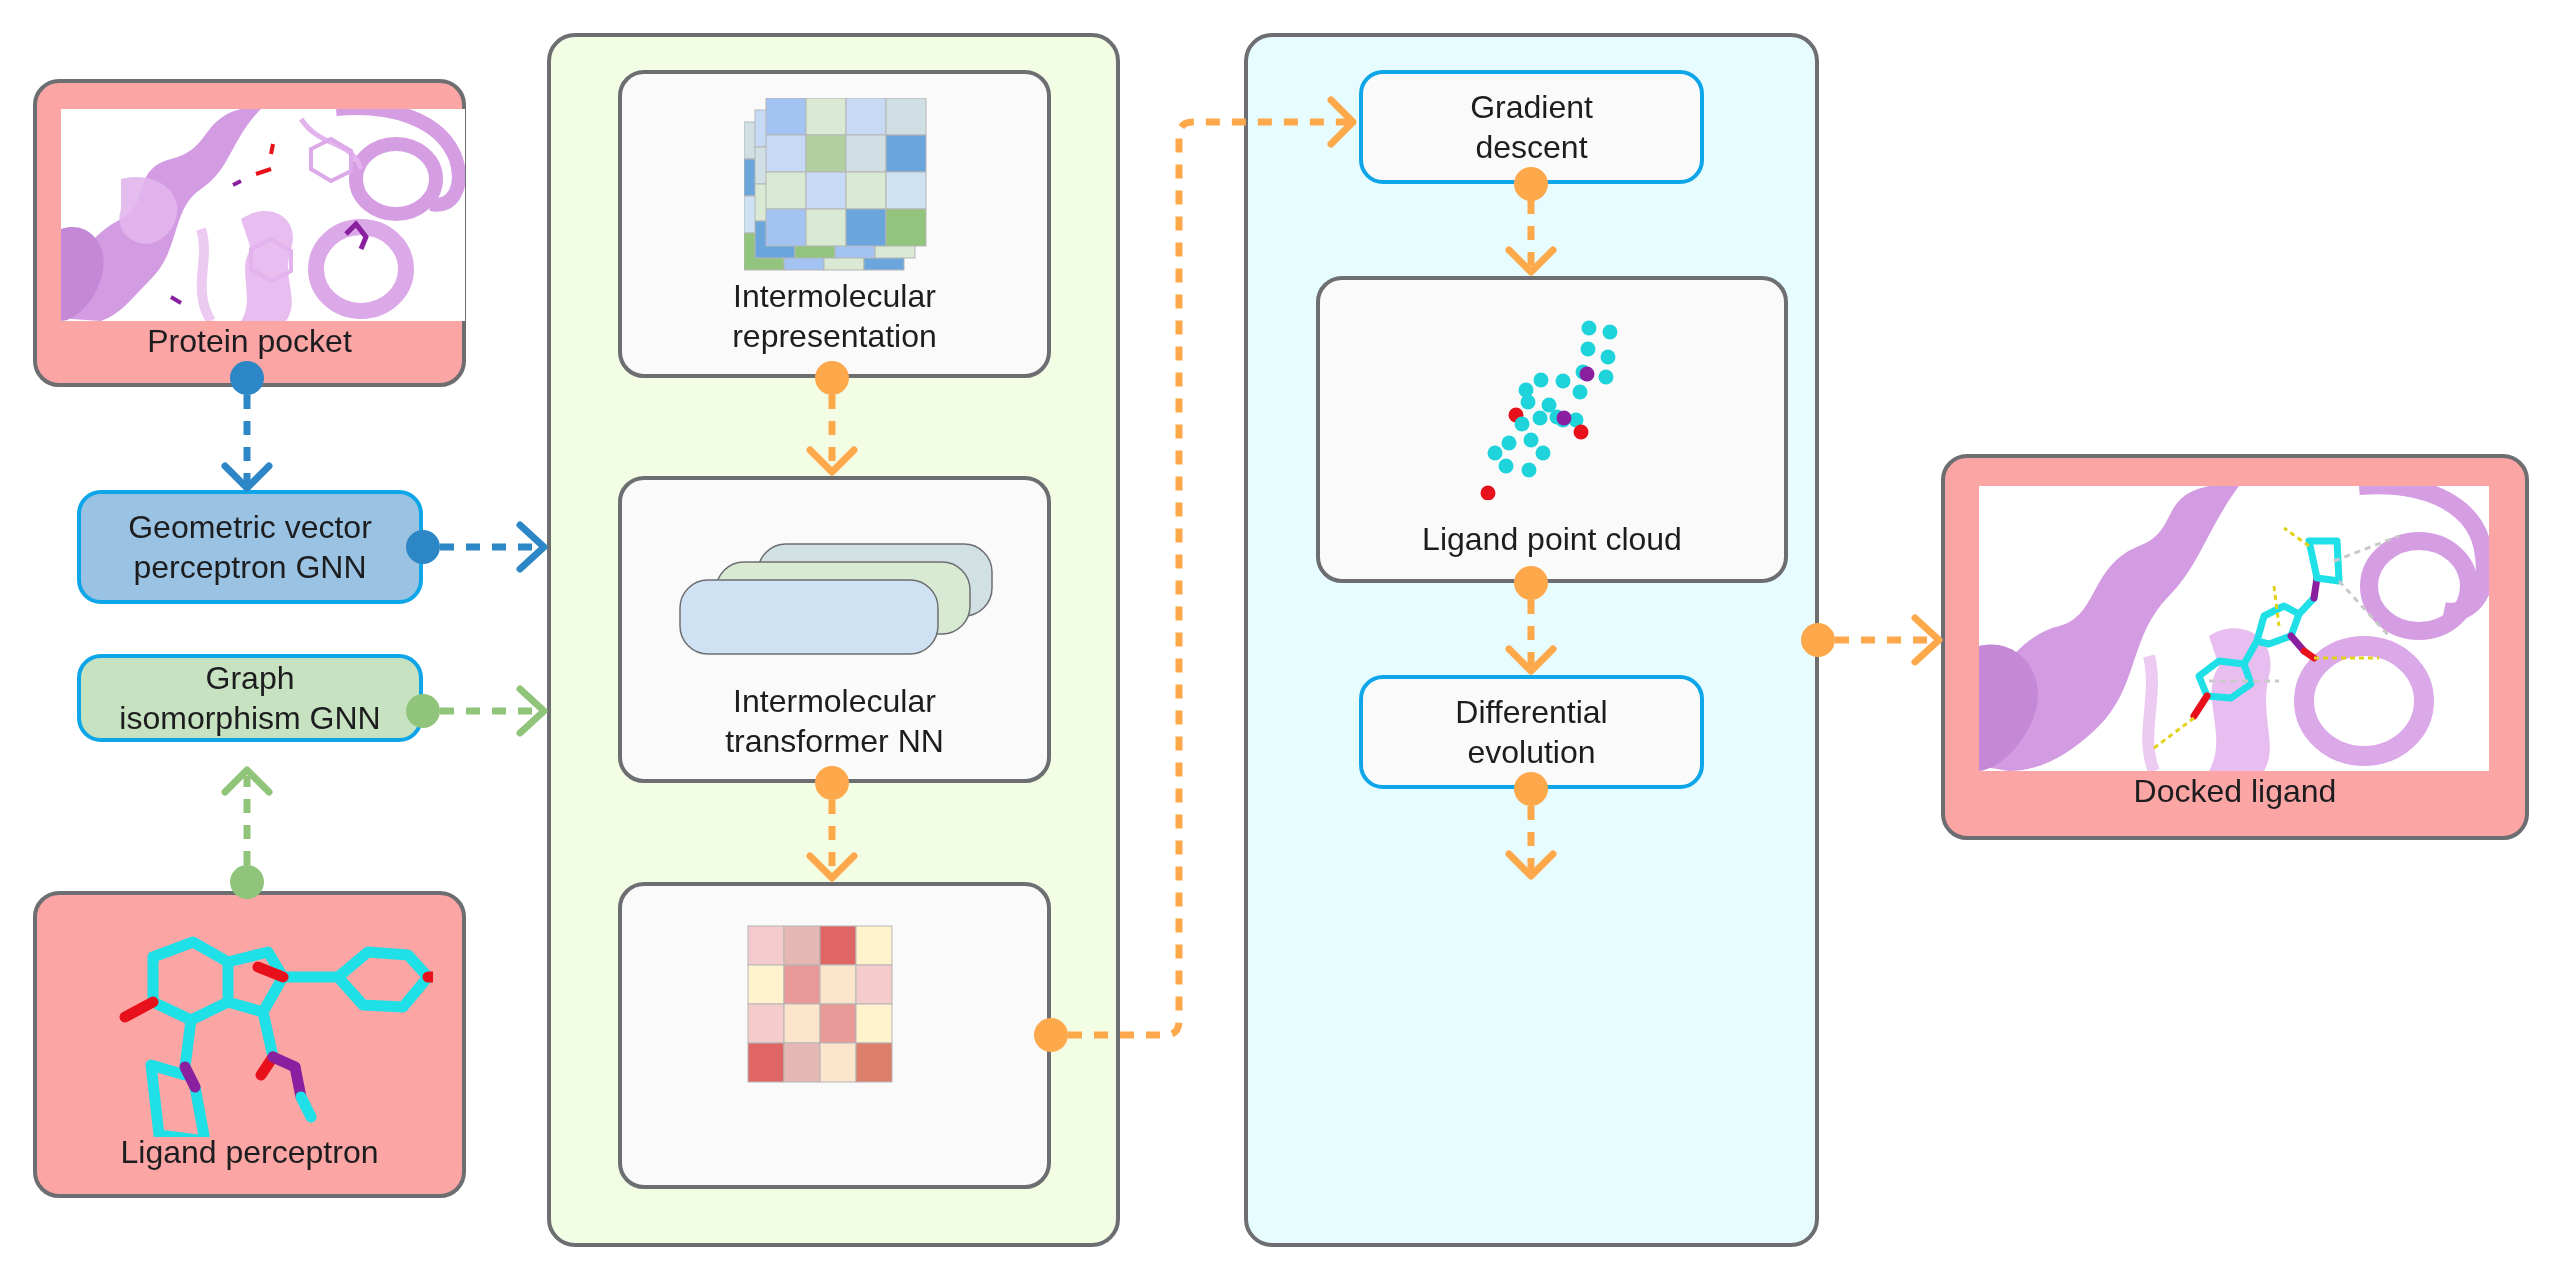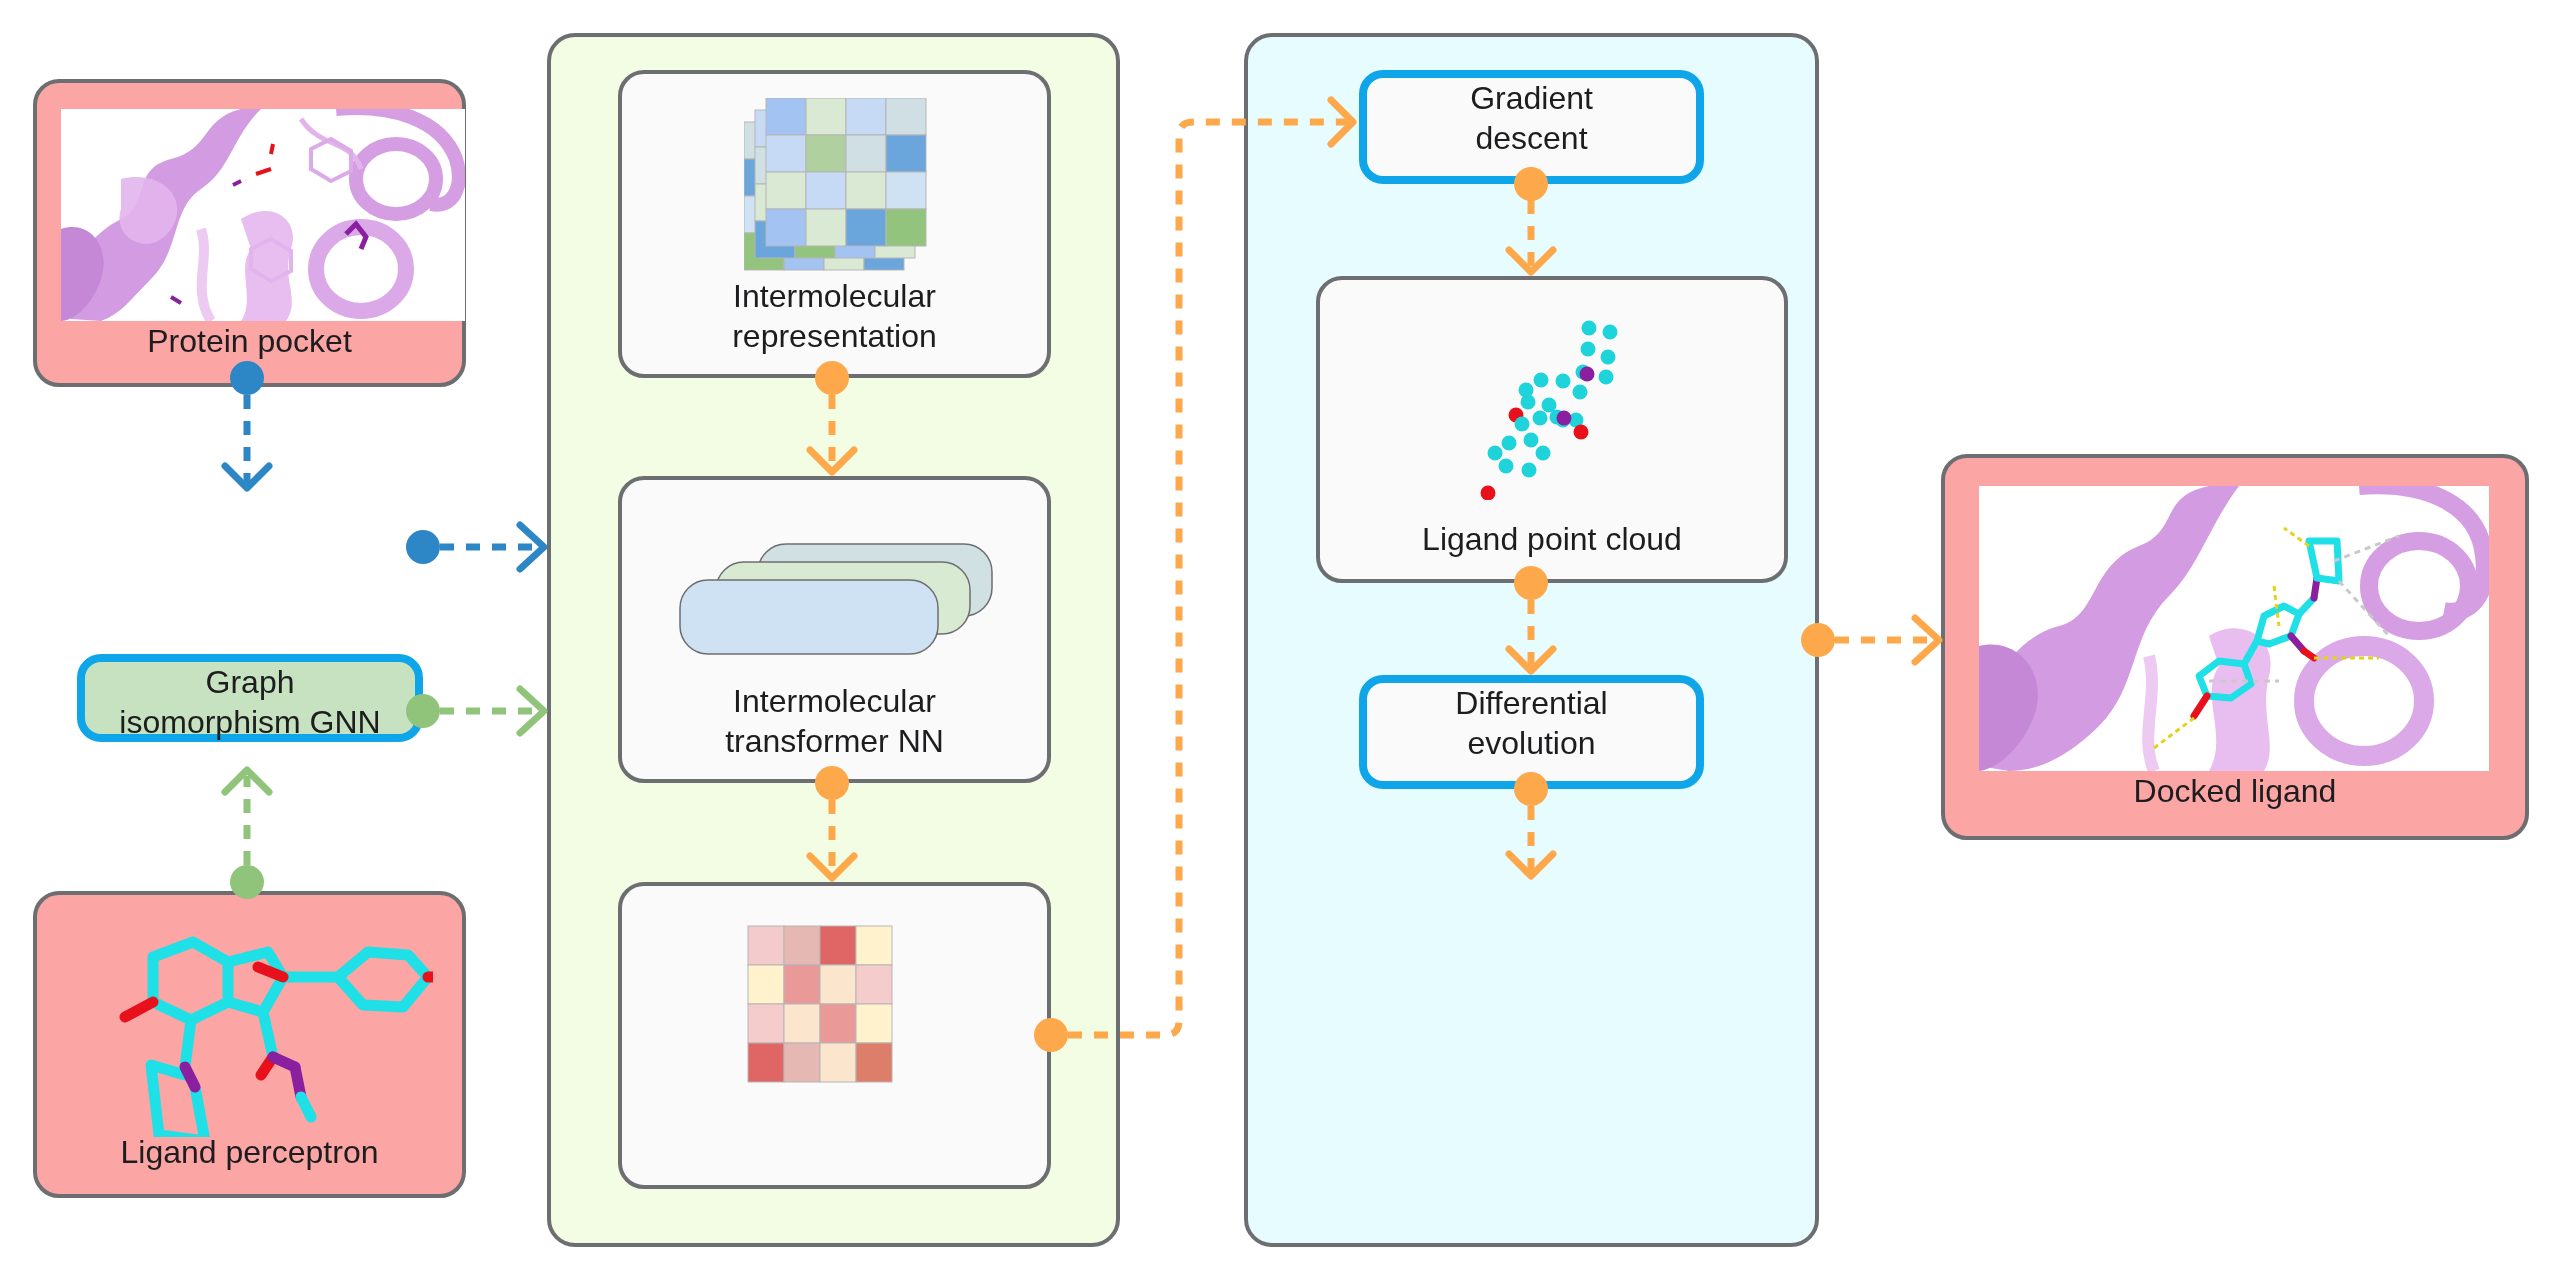--- a/index.html
+++ b/index.html
@@ -5,22 +5,22 @@
   html, body { margin: 0; padding: 0; background: #ffffff; }
   body { width: 2560px; height: 1279px; overflow: hidden; font-family: "Liberation Sans", "DejaVu Sans", sans-serif; }
   #stage { position: relative; width: 2560px; height: 1279px; }
   svg#canvas { position: absolute; left: 0; top: 0; }
   .panel { position: absolute; border: 4px solid #6d6e71; border-radius: 28px; box-sizing: border-box; }
   .box { position: absolute; border: 4px solid #6d6e71; border-radius: 26px; box-sizing: border-box; background: #fafafa;
          display: flex; flex-direction: column; align-items: center; justify-content: flex-end; }
   .box.white { background: #fca5a5; margin-top: 9px; }
   .label { color: #1d1d1f; font-size: 32px; line-height: 40px; text-align: center; font-weight: 500; }
   .label.big { font-size: 32px; line-height: 46px; }
-  .small-box { position: absolute; border: 8px solid #0ea5e9; border-radius: 24px; box-sizing: border-box;
-               display: flex; justify-content: center; }
+  .small-box { position: absolute; border: 4px solid #0ea5e9; border-radius: 24px; box-sizing: border-box;
+               display: flex; align-items: center; justify-content: center; }
   .art { position: absolute; }
 </style>
 </head>
 <body>
 
 <div id="stage">
 
   <div class="panel" style="left:547px; top:33px; width:573px; height:1214px; background:#f2fde4;"></div>
   <div class="panel" style="left:1244px; top:33px; width:575px; height:1214px; background:#e6fcfe;"></div>
 
@@ -40,20 +40,26 @@
       <polygon points="190,140 210,130 230,142 230,162 210,172 190,160" fill="none" stroke="#e3b3ee" stroke-width="4"></polygon>
       <line x1="195" y1="65" x2="210" y2="60" stroke="#e8101a" stroke-width="4"></line>
       <line x1="180" y1="72" x2="172" y2="76" stroke="#8a1fa0" stroke-width="4"></line>
       <line x1="210" y1="45" x2="212" y2="35" stroke="#e8101a" stroke-width="4"></line>
       <polyline points="285,125 295,115 305,128 300,140" fill="none" stroke="#8a1fa0" stroke-width="5"></polyline>
       <line x1="110" y1="188" x2="120" y2="194" stroke="#8a1fa0" stroke-width="4"></line>
     </svg>
     <div class="label">Protein pocket</div>
   </div>
 
+  <div class="small-box" style="left:77px; top:490px; width:346px; height:114px; background:#9ac3e3;">
+    <div class="label">
+      <div>Geometric vector</div>
+      <div>perceptron GNN</div>
+    </div>
+  </div>
 
   <div class="small-box" style="left:77px; top:654px; width:346px; height:88px; background:#c7e2c0;">
     <div class="label">
       <div>Graph</div>
       <div>isomorphism GNN</div>
     </div>
   </div>
 
   <div class="box white" style="left:33px; top:882px; width:433px; height:307px; padding-bottom:22px;">
     <svg class="art" width="360" height="220" style="left:36px; top:22px;" viewBox="0 0 360 220">

